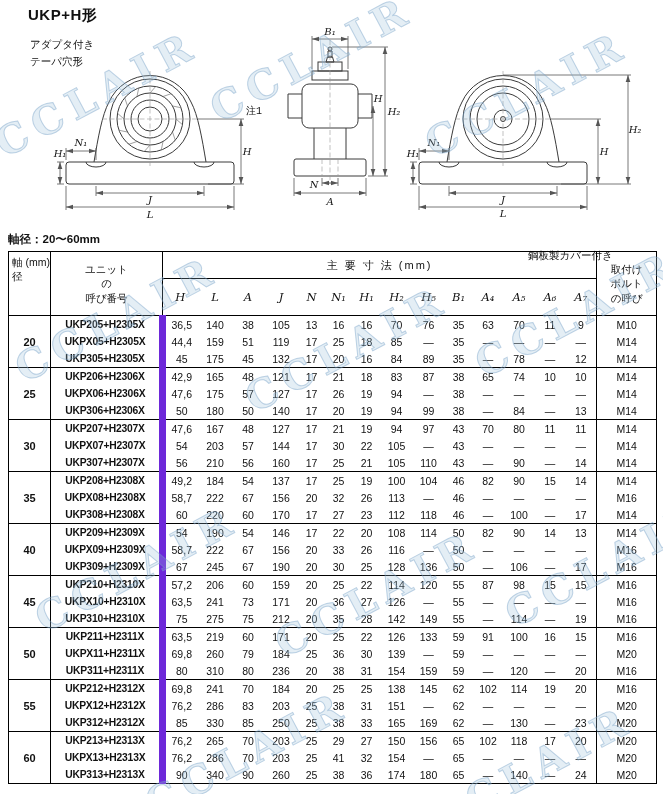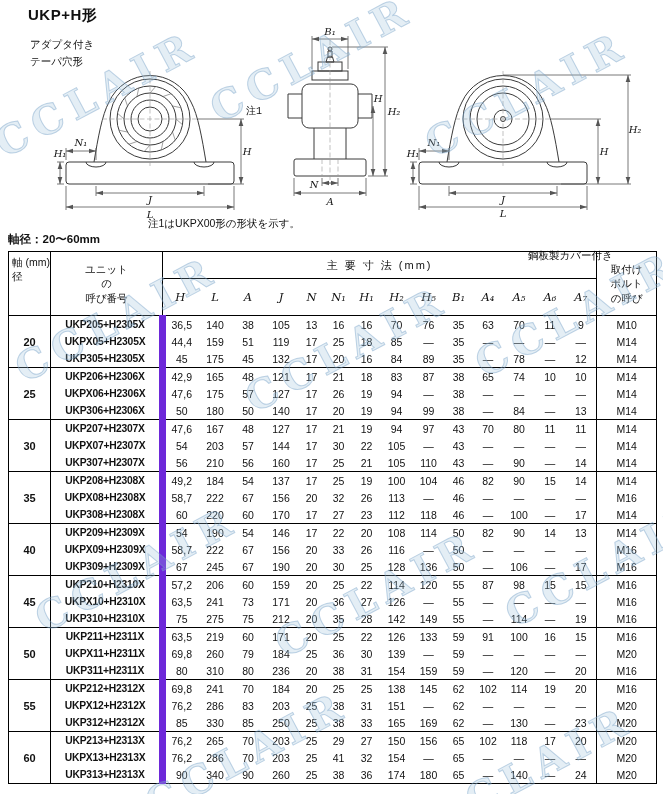--- a/index.html
+++ b/index.html
@@ -165,21 +165,20 @@
     </g>
     <text class="dlabel" x="29" y="104">N₁</text>
     <text class="dlabel" x="8" y="115">H₁</text>
     <text class="dlabel" x="199" y="113">H</text>
     <text class="dlabel" x="230" y="91">H₂</text>
     <text class="dlabel" x="98" y="161">J</text>
     <text class="dlabel" x="98" y="175">L</text>
   </svg>
 
   <div class="note1">注1</div>
-  <div class="caption-note">注1はUKPX00形の形状を示す。</div>
   <div class="caption-cover">鋼板製カバー付き</div>
   <div class="shaft-range">軸径：20〜60mm</div>
 
   <table id="dims-table">
     <colgroup>
       <col style="width:42px">
         <col style="width:112px">
       <col style="width:35px">
         <col style="width:35px">
         <col style="width:31px">

